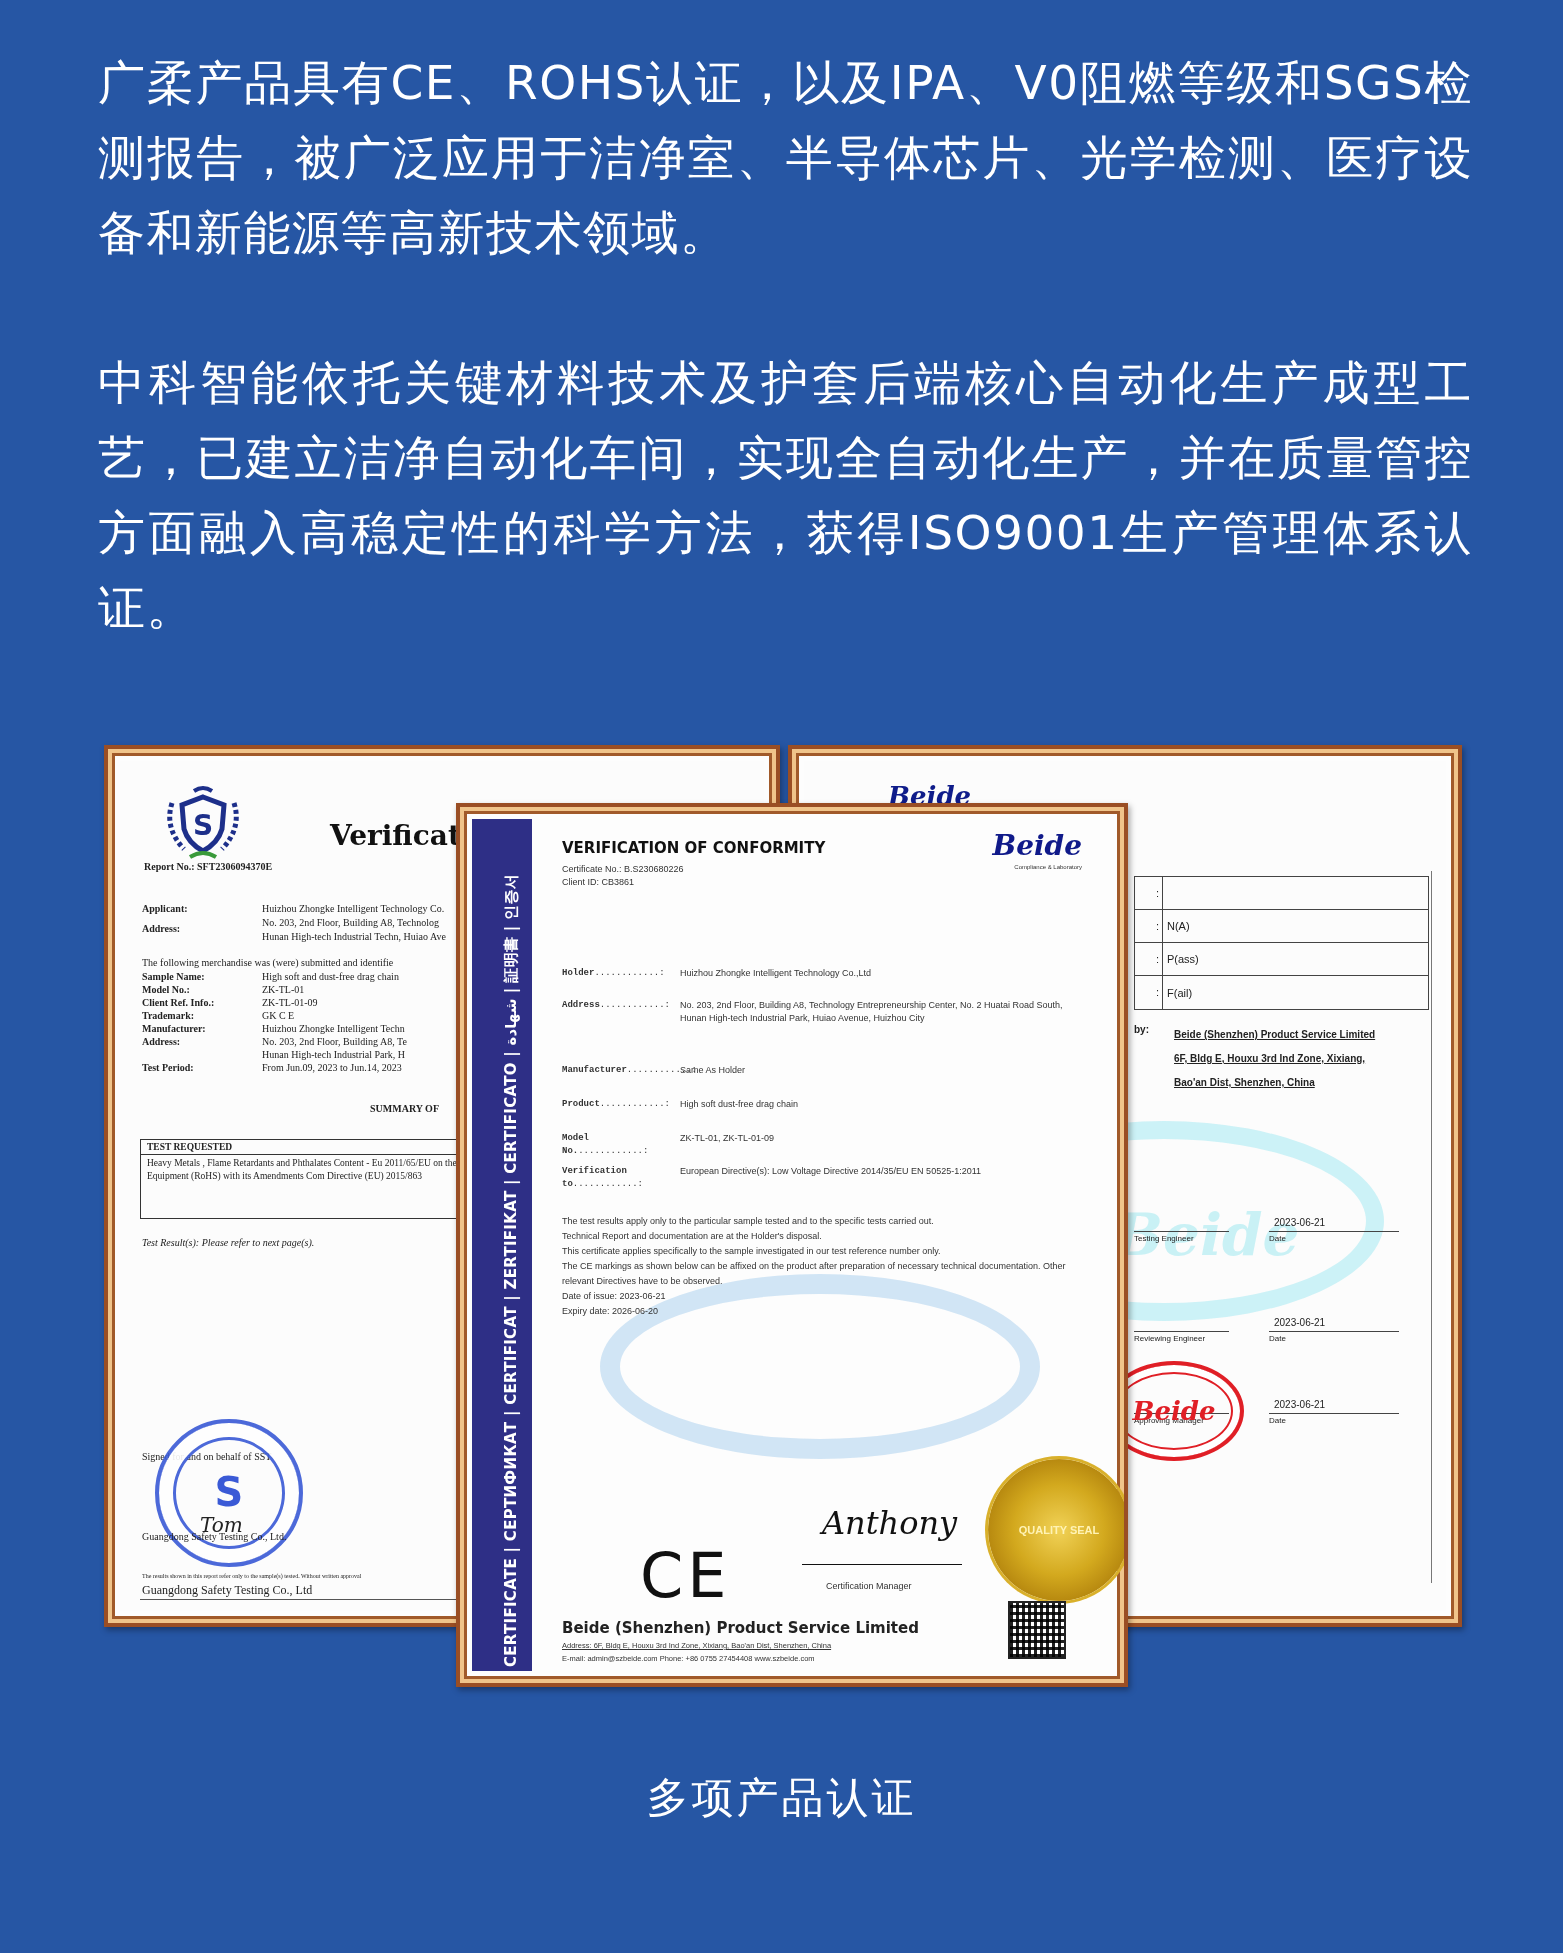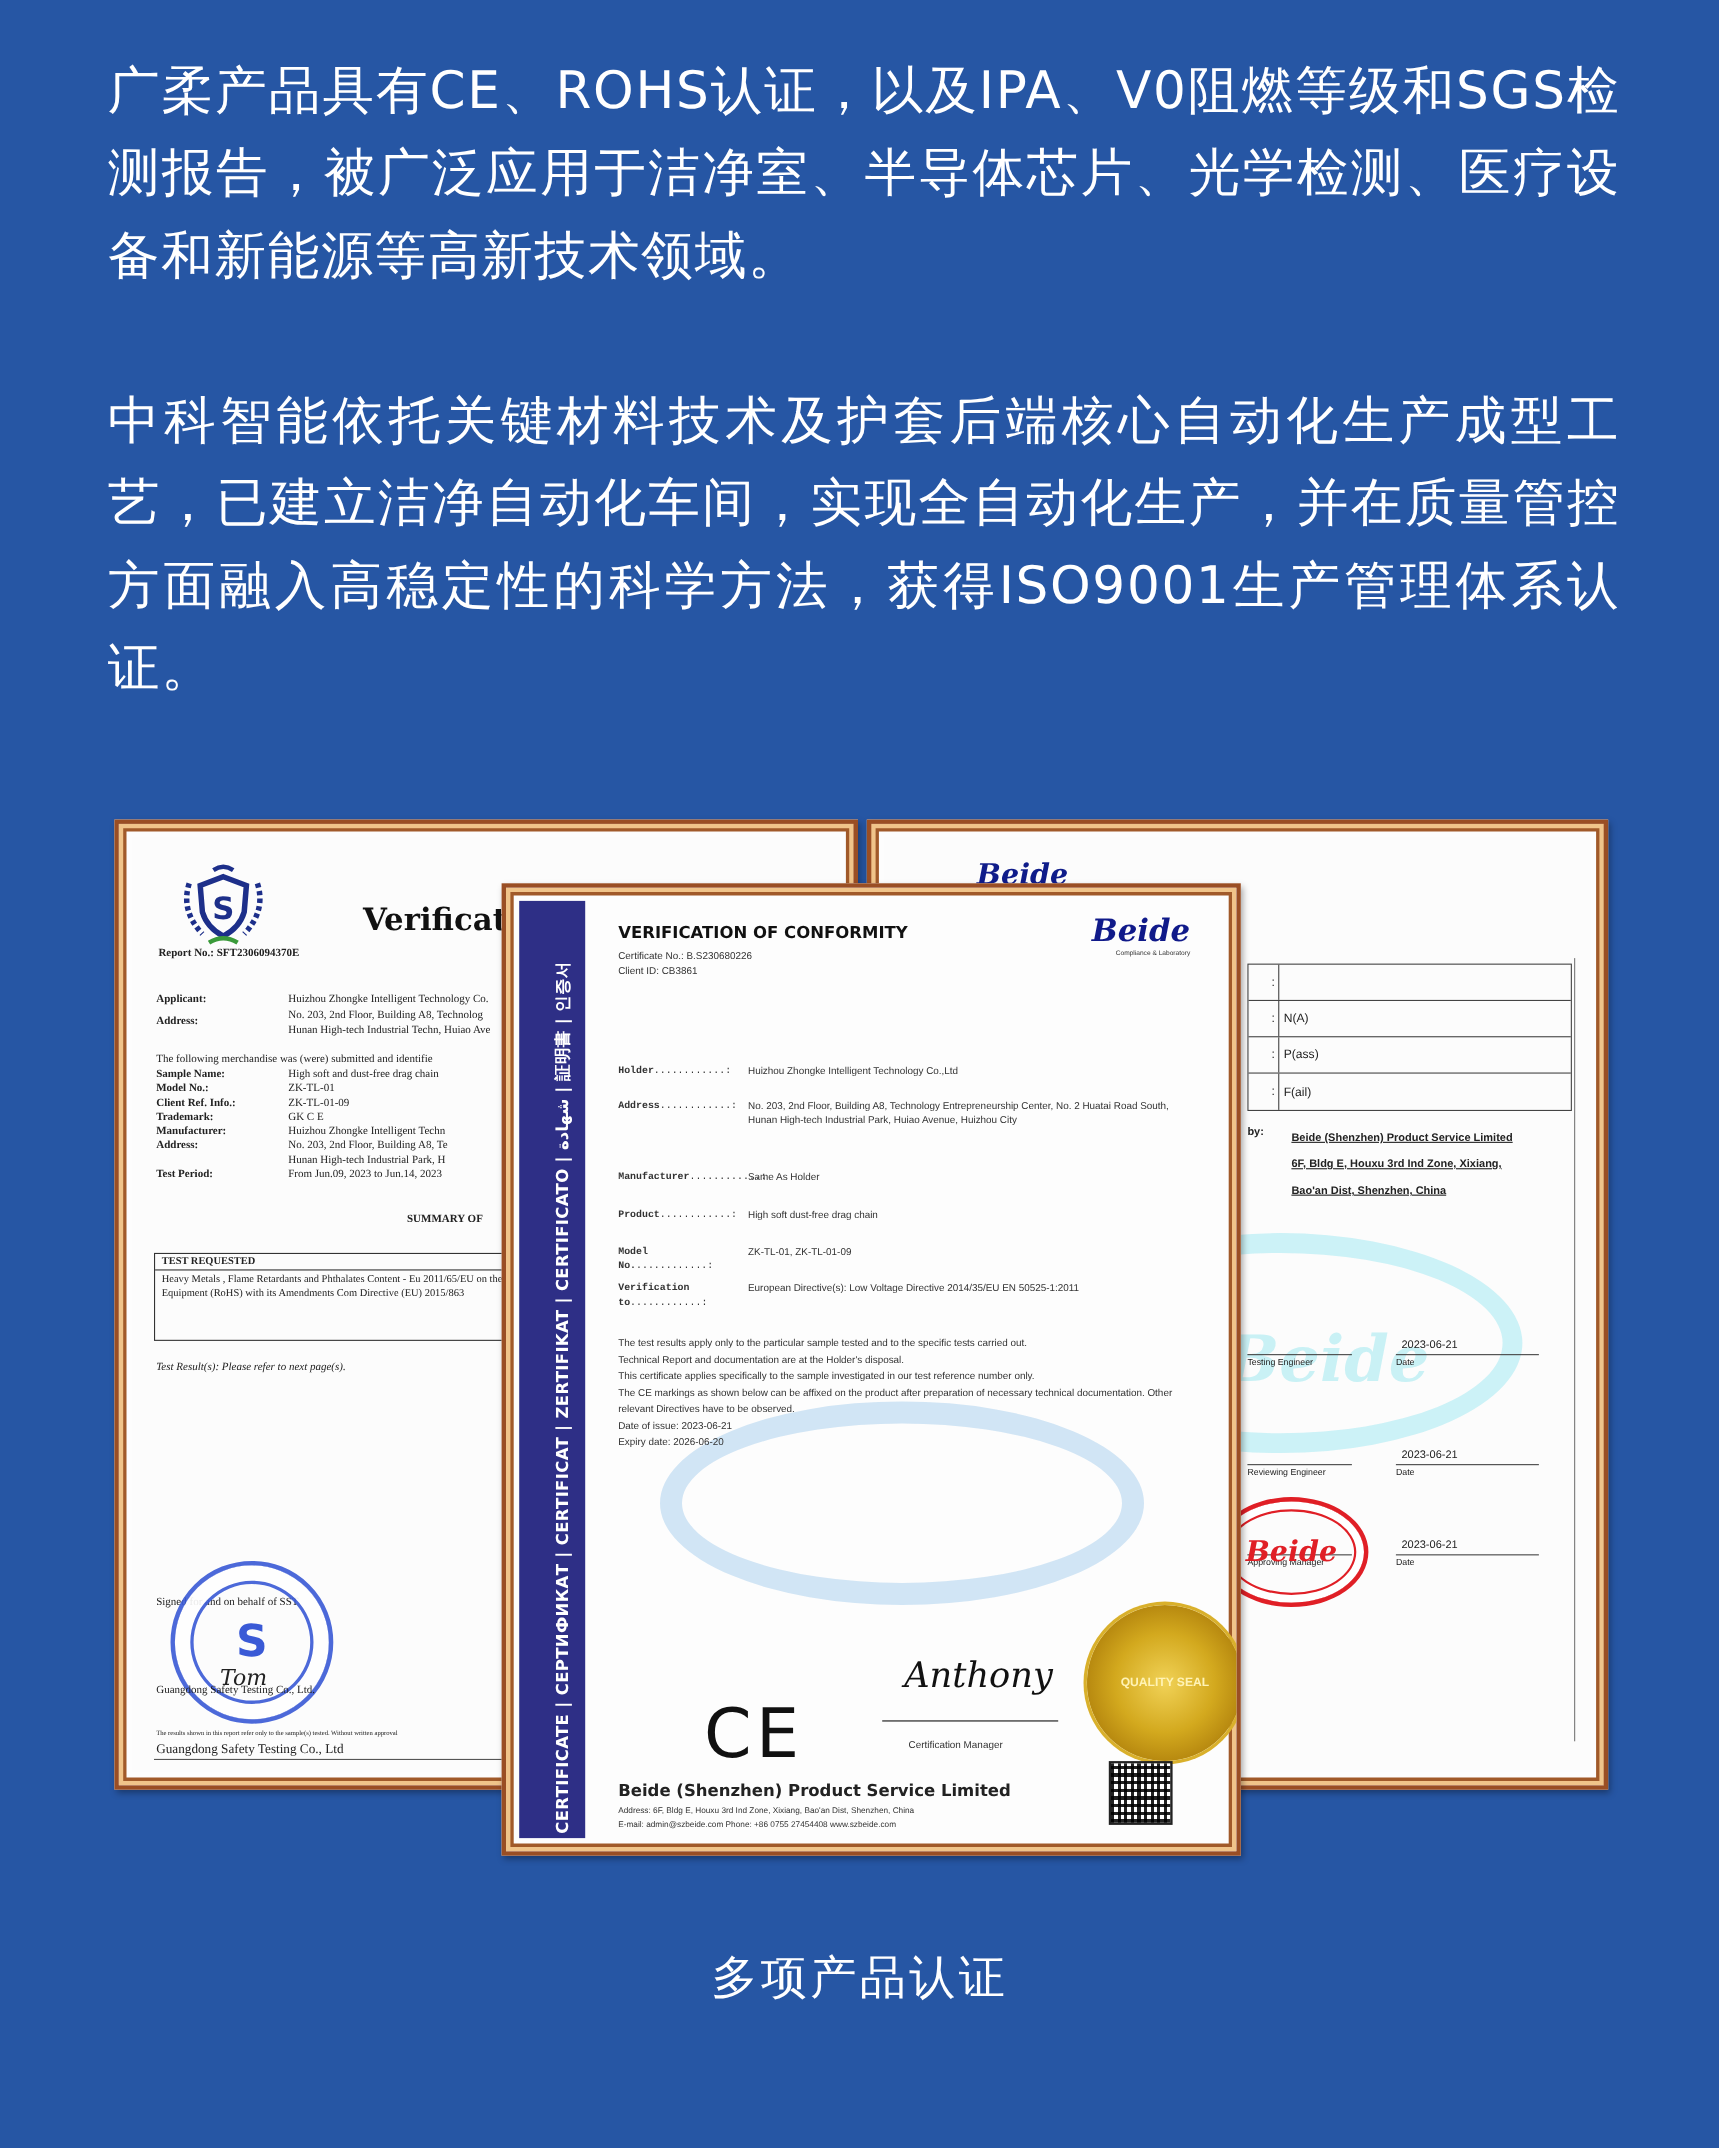--- a/index.html
+++ b/index.html
@@ -71,21 +71,21 @@
   .c2 .wm { position: absolute; left: 60px; top: 455px; width: 440px; height: 185px; border: 20px solid #c5def2; border-radius: 50%; opacity: .8; }
   .c2 .body { position: absolute; left: 22px; top: 395px; width: 520px; font-family: "Liberation Sans", sans-serif; font-size: 9px; color: #333; line-height: 15px; }
   .c2 .ce { position: absolute; left: 100px; top: 720px; font-family: "DejaVu Sans", sans-serif; font-size: 62px; color: #111; letter-spacing: 4px; }
   .c2 .sig { position: absolute; left: 282px; top: 685px; font-family: "DejaVu Serif", serif; font-style: italic; font-size: 32px; color: #111; }
   .c2 .sigline { position: absolute; left: 262px; top: 745px; width: 160px; border-top: 1.5px solid #111; }
   .c2 .siglabel { position: absolute; left: 286px; top: 762px; font-family: "Liberation Sans", sans-serif; font-size: 9px; color: #333; }
   .c2 .seal { position: absolute; left: 448px; top: 640px; width: 142px; height: 142px; border-radius: 50%; background: radial-gradient(circle, #f1d257 0%, #d3a91e 45%, #b88a10 70%, #f2d45e 72%, #c59a1a 100%); box-shadow: 0 0 0 3px #d9b02b; display:flex; align-items:center; justify-content:center; }
   .c2 .seal span { font-family: "Liberation Sans", sans-serif; font-weight: bold; font-size: 11px; color: #fff3b5; text-align:center; line-height: 13px; }
   .c2 .company { position: absolute; left: 22px; top: 800px; font-family: "DejaVu Sans", sans-serif; font-weight: bold; font-size: 15px; color: #222; }
   .c2 .addr, .c2 .contact { position: absolute; left: 22px; font-family: "Liberation Sans", sans-serif; font-size: 7.5px; color: #333; }
-  .c2 .addr { top: 822px; }
+  .c2 .addr { top: 822px; text-decoration: underline; }
   .c2 .contact { top: 835px; }
   .c2 .qr { position: absolute; left: 468px; top: 782px; width: 58px; height: 58px; background:
       repeating-linear-gradient(90deg, #222 0 3px, #fff 3px 6px),
       repeating-linear-gradient(0deg, #222 0 3px, #fff 3px 7px); background-blend-mode: multiply; border: 2px solid #222; }
 </style>
 </head>
 <body>
 
 <p class="para para1">广柔产品具有CE、ROHS认证，以及IPA、V0阻燃等级和SGS检测报告，被广泛应用于洁净室、半导体芯片、光学检测、医疗设备和新能源等高新技术领域。</p>
 <p class="para para2">中科智能依托关键材料技术及护套后端核心自动化生产成型工艺，已建立洁净自动化车间，实现全自动化生产，并在质量管控方面融入高稳定性的科学方法，获得ISO9001生产管理体系认证。</p>

